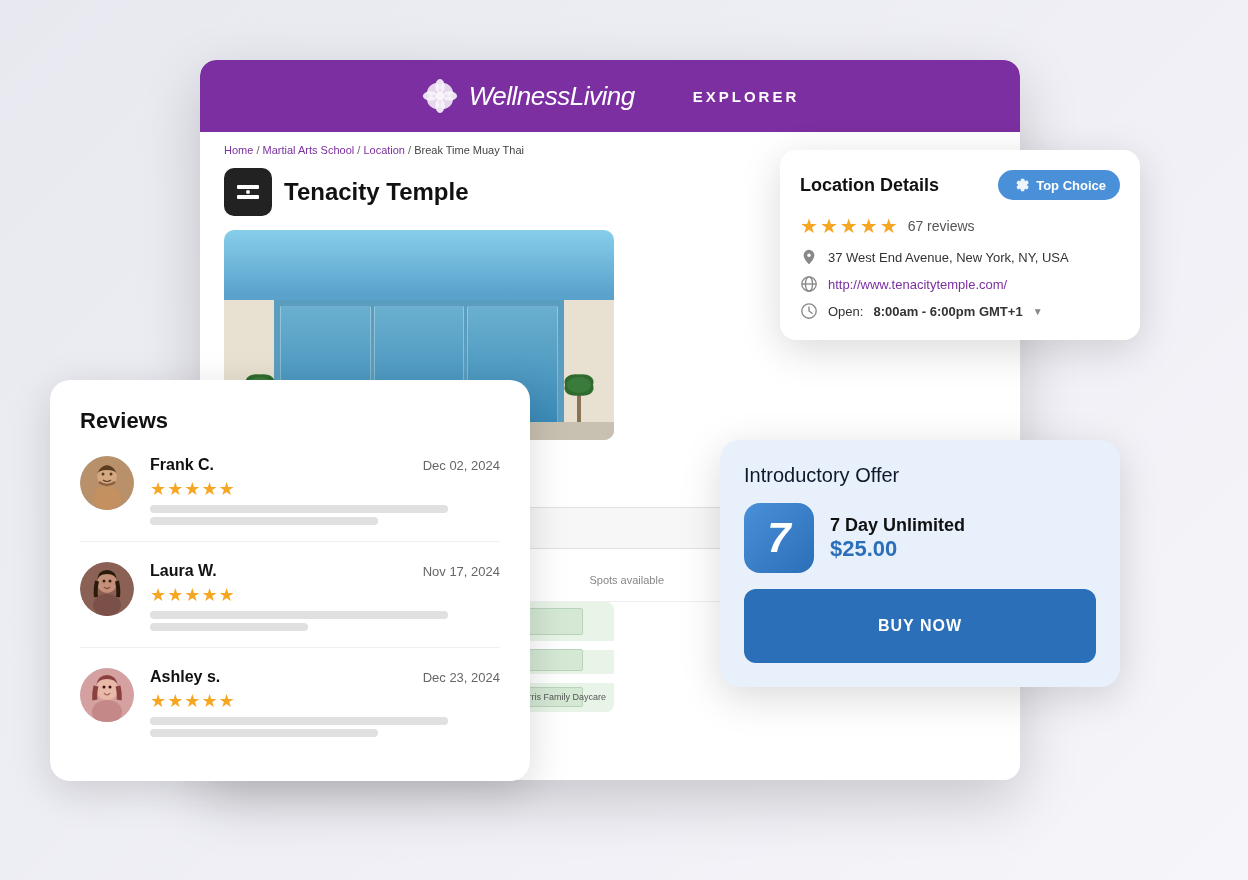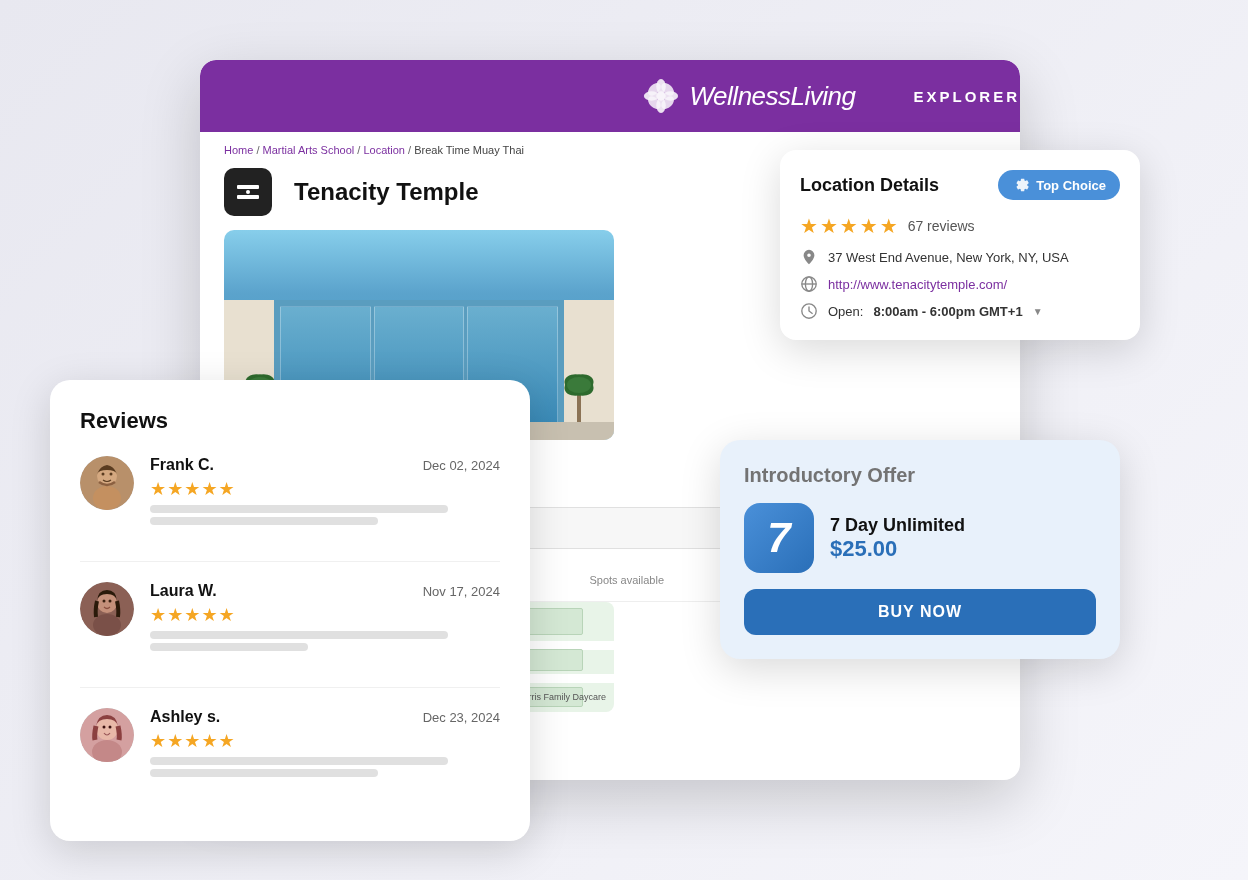--- a/index.html
+++ b/index.html
@@ -32,21 +32,21 @@
       box-shadow: 0 20px 60px rgba(0,0,0,0.18);
       overflow: hidden;
     }
 
     
     .browser-header {
       background: #7b2fa0;
       height: 72px;
       display: flex;
       align-items: center;
-      justify-content: flex-end;
+      justify-content: center;
       border-radius: 16px 16px 0 0;
     }
 
     .logo-area {
       display: flex;
       align-items: center;
       gap: 10px;
     }
 
     .logo-text {
@@ -78,21 +78,21 @@
       color: #666;
       margin-bottom: 12px;
     }
 
     .breadcrumb a { color: #7b2fa0; text-decoration: none; }
     .breadcrumb span { color: #444; }
 
     .venue-header {
       display: flex;
       align-items: center;
-      gap: 22px;
+      gap: 12px;
       margin-bottom: 14px;
     }
 
     .venue-logo {
       width: 48px;
       height: 48px;
       background: #222;
       border-radius: 10px;
       display: flex;
       align-items: center;
@@ -333,22 +333,22 @@
       width: 400px;
       background: #e8f1fb;
       border-radius: 20px;
       box-shadow: 0 10px 40px rgba(0,0,0,0.15);
       padding: 24px;
       z-index: 10;
     }
 
     .offer-title {
       font-size: 20px;
-      font-weight: 700;
-      color: #737373;
+      font-weight: 400;
+      color: #0f172a;
       margin-bottom: 16px;
     }
 
     .offer-row {
       display: flex;
       align-items: center;
       gap: 16px;
       margin-bottom: 16px;
     }
 
@@ -379,21 +379,21 @@
       font-weight: 700;
       color: #2a6fb8;
     }
 
     .buy-now-btn {
       width: 100%;
       background: #2a6fb8;
       color: #fff;
       border: none;
       border-radius: 12px;
-      padding: 14px;
+      padding: 28px;
       font-size: 16px;
       font-weight: 700;
       letter-spacing: 1px;
       cursor: pointer;
     }
 
     
     .reviews-card {
       position: absolute;
       top: 380px;
@@ -410,21 +410,21 @@
       font-size: 22px;
       font-weight: 700;
       color: #111;
       margin-bottom: 22px;
     }
 
     .review-item {
       display: flex;
       align-items: flex-start;
       gap: 16px;
-      margin-bottom: 36px;
+      margin-bottom: 16px;
     }
 
     .reviewer-avatar {
       width: 54px;
       height: 54px;
       border-radius: 50%;
       overflow: hidden;
       flex-shrink: 0;
       background: #ccc;
     }

